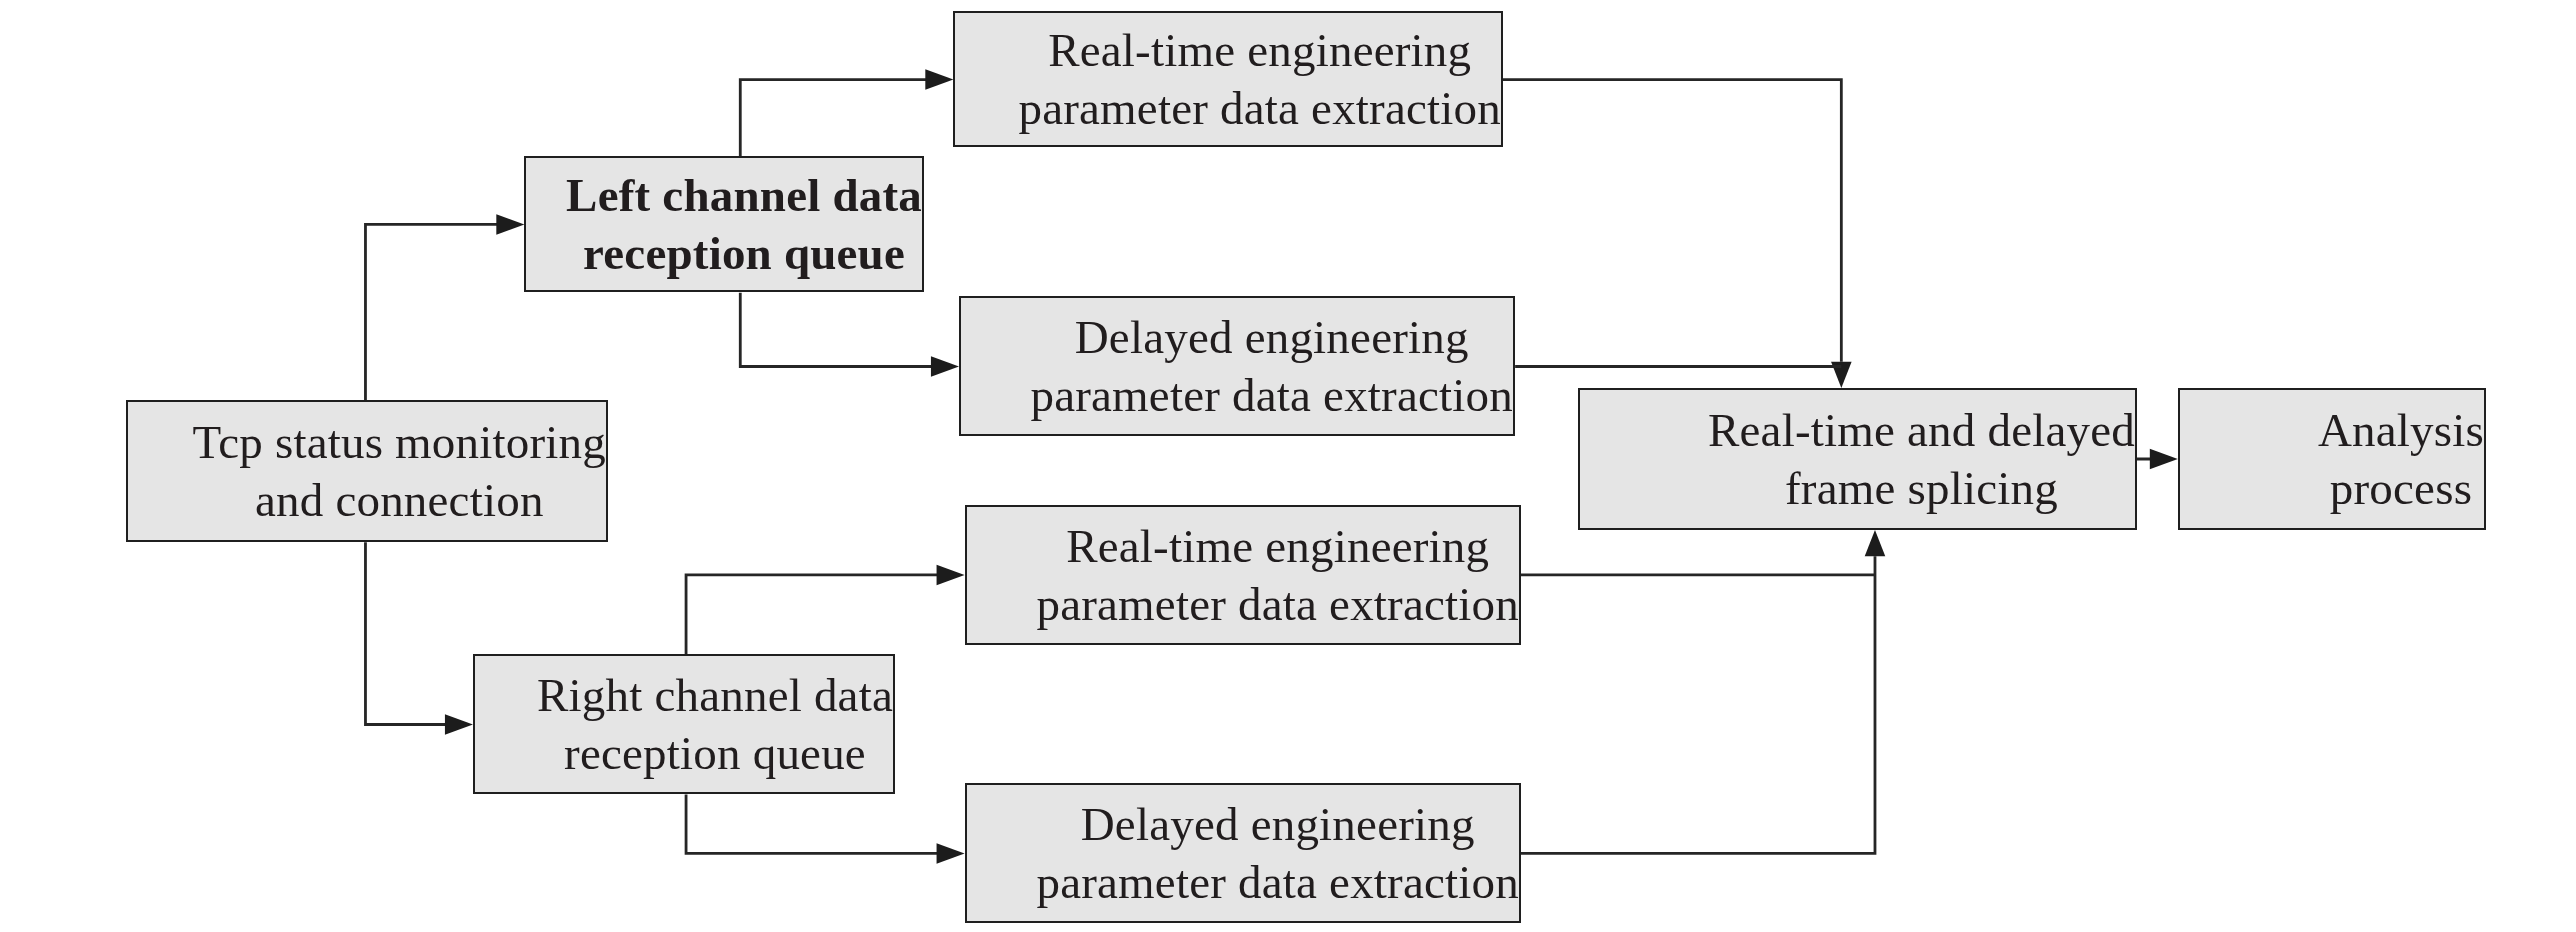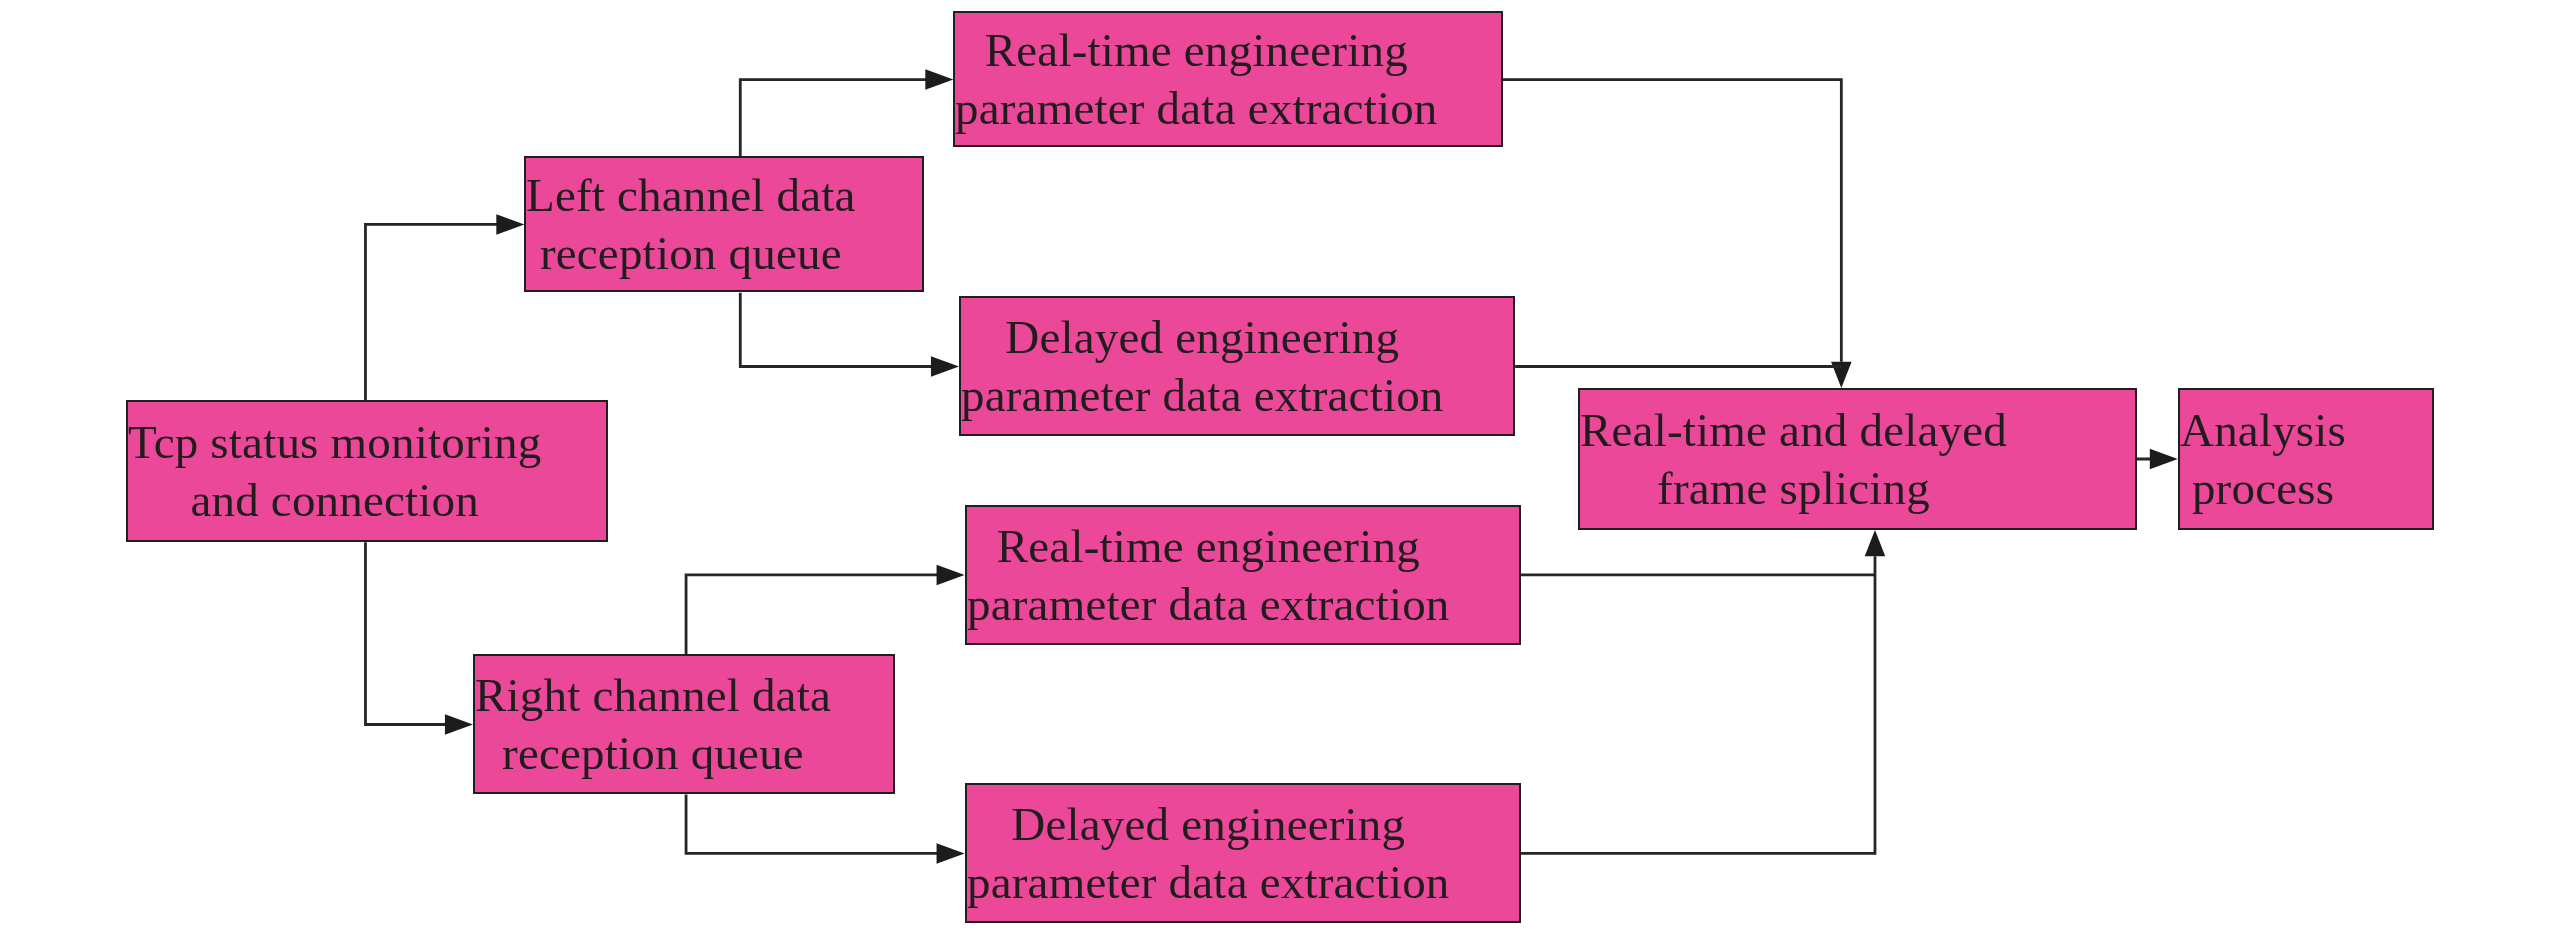--- a/index.html
+++ b/index.html
@@ -30,44 +30,44 @@
     stroke: #262626;
     stroke-width: 3;
   }
   .edge-layer polygon {
     fill: #1c1c1c;
     stroke: none;
   }
   .node {
     position: absolute;
     box-sizing: border-box;
-    background: #ec4899;
+    background: #e5e5e5;
     border: 2.8px solid #1f1f1f;
     display: flex;
     align-items: center;
-    justify-content: flex-start;
+    justify-content: flex-end;
     text-align: center;
   }
   .node-label {
     font-size: 47px;
     line-height: 58px;
     color: #211d1e;
     white-space: pre-line;
     letter-spacing: 0.2px;
   }
   
   #n-tcp        { left: 126px;  top: 400px; width: 482px; height: 142px; }
-  #n-leftch     { left: 524px;  top: 156px; width: 400px; height: 136px; }
+  #n-leftch     { left: 524px;  top: 156px; width: 400px; height: 136px; font-weight: bold; }
   #n-rt-top     { left: 953px; top: 11.2px;  width: 550px; height: 136px; }
   #n-del-top    { left: 959px; top: 296px; width: 556px; height: 140px; }
   #n-rightch    { left: 473px;  top: 654px; width: 422px; height: 140px; }
   #n-rt-bot     { left: 965px; top: 505px; width: 556px; height: 140px; }
   #n-del-bot    { left: 965px; top: 783px; width: 556px; height: 140px; }
   #n-splice     { left: 1578px; top: 388px; width: 559px; height: 142px; }
-  #n-analysis   { left: 2178px; top: 388px; width: 256px; height: 142px; }
+  #n-analysis   { left: 2178px; top: 388px; width: 308px; height: 142px; }
 </style>
 </head>
 <body>
 
 <div class="canvas">
 
   <svg class="edge-layer" viewBox="0 0 2756 998" xmlns="http://www.w3.org/2000/svg">
 
     <polyline points="391,428 391,240 533,240"></polyline>
     <polygon points="561,240 531,229 531,251"></polygon>

